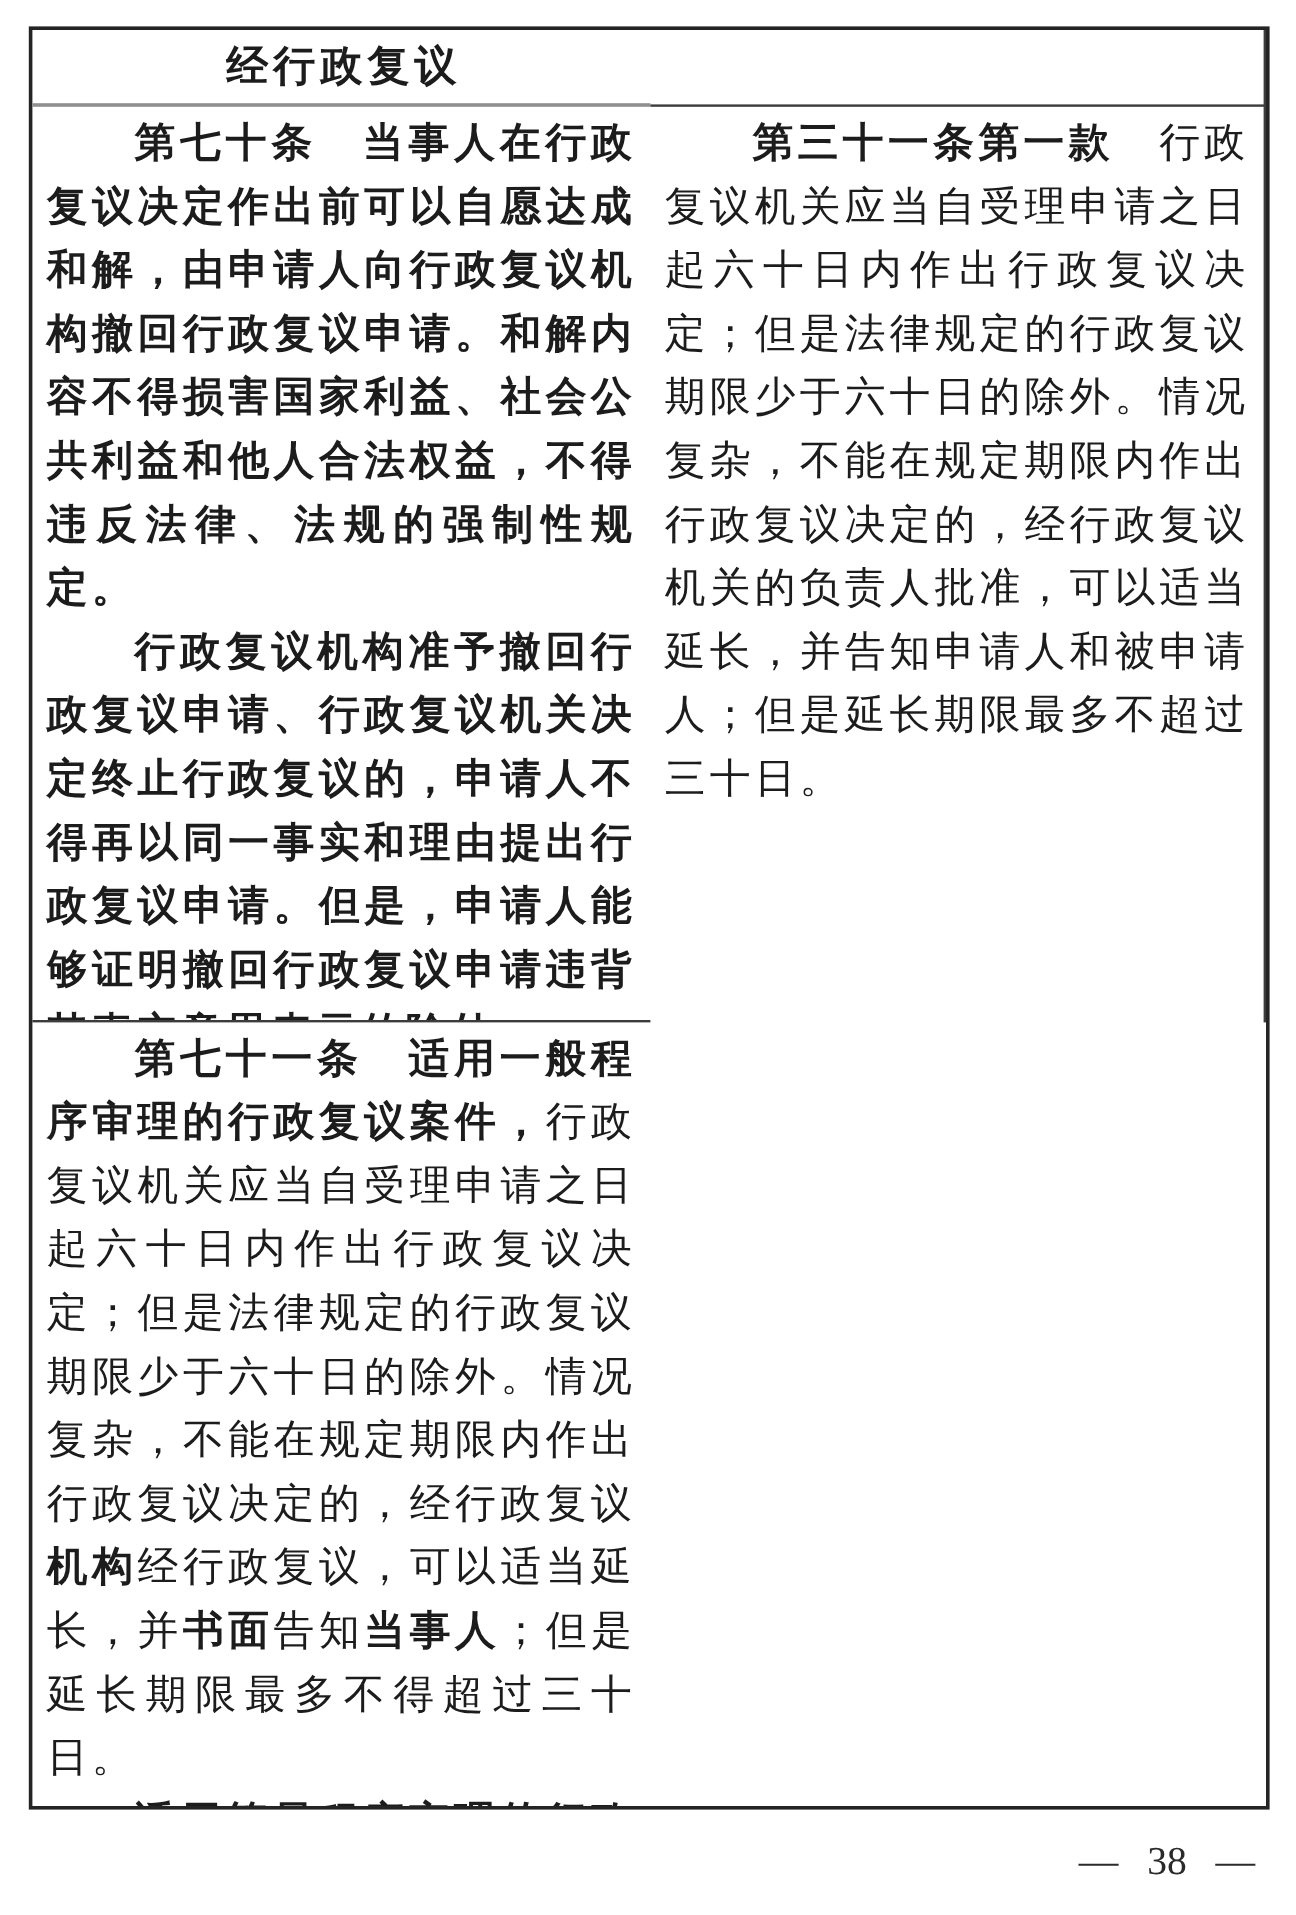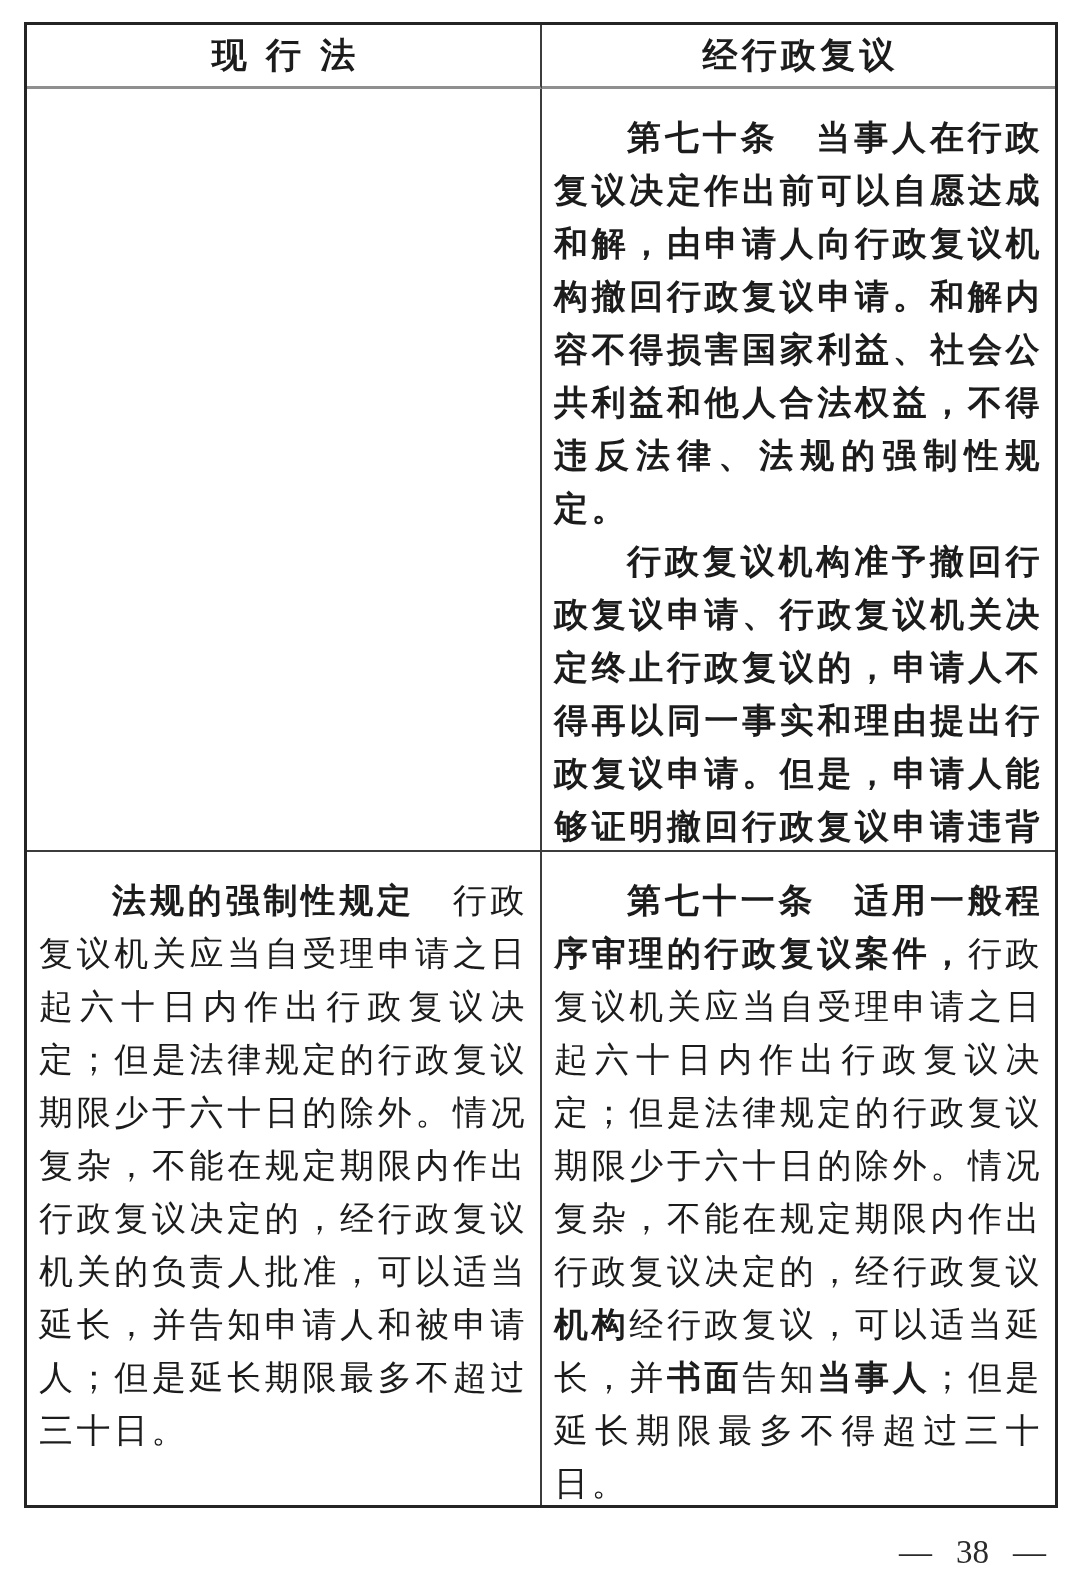--- a/index.html
+++ b/index.html
@@ -39,21 +39,21 @@
     font-weight: 700;
     font-size: 35px;
     border-bottom: 3px solid #8f8f8f;
     overflow: hidden;
   }
   .hcell.left-col { border-right: 2px solid #3c3c3c; }
   .hcell .sp-wide { letter-spacing: 0.55em; margin-right: -0.55em; }
   .hcell .sp-narrow { letter-spacing: 0.12em; margin-right: -0.12em; }
   .bcell {
     box-sizing: border-box;
-    padding: 22px 12px 0 12px;
+    padding: 4px 12px 0 12px;
     overflow: hidden;
   }
   .bcell.left-col { border-right: 2px solid #3c3c3c; }
   .bcell.row-1 { border-bottom: 2px solid #3c3c3c; }
   .para {
     margin: 0;
     font-size: 34px;
     line-height: 53px;
     text-indent: 2.15em;
     text-align: justify;
@@ -80,37 +80,34 @@
   }
   .footer .dash { letter-spacing: 0; }
 </style>
 </head>
 <body>
 
 <div class="page">
 
   <div class="cmp-table">
 
-    <div class="hcell left-col">
-      <span class="sp-wide">现行法</span>
-    </div>
 
     <div class="hcell">
       <span class="sp-narrow">经行政复议</span>
     </div>
 
     <div class="bcell left-col row-1"></div>
 
     <div class="bcell row-1">
         <p class="para"><span class="seg b">第七十条　当事人在行政复议决定作出前可以自愿达成和解，由申请人向行政复议机构撤回行政复议申请。和解内容不得损害国家利益、社会公共利益和他人合法权益，不得违反法律、法规的强制性规定。</span></p>
         <p class="para"><span class="seg b">行政复议机构准予撤回行政复议申请、行政复议机关决定终止行政复议的，申请人不得再以同一事实和理由提出行政复议申请。但是，申请人能够证明撤回行政复议申请违背其真实意思表示的除外。</span></p>
       </div>
 
     <div class="bcell left-col">
-        <p class="para"><span class="seg b">法规的强制性规定</span><span class="seg">　行政复议机关应当自受理申请之日起六十日内作出行政复议决定；但是法律规定的行政复议期限少于六十日的除外。情况复杂，不能在规定期限内作出行政复议决定的，经行政复议机关的负责人批准，可以适当延长，并告知申请人和被申请人；但是延长期限最多不超过三十日。</span></p>
+        <p class="para"><span class="seg b">第三十一条第一款</span><span class="seg">　行政复议机关应当自受理申请之日起六十日内作出行政复议决定；但是法律规定的行政复议期限少于六十日的除外。情况复杂，不能在规定期限内作出行政复议决定的，经行政复议机关的负责人批准，可以适当延长，并告知申请人和被申请人；但是延长期限最多不超过三十日。</span></p>
       </div>
 
     <div class="bcell">
         <p class="para"><span class="seg b">第七十一条　适用一般程序审理的行政复议案件，</span><span class="seg">行政复议机关应当自受理申请之日起六十日内作出行政复议决定；但是法律规定的行政复议期限少于六十日的除外。情况复杂，不能在规定期限内作出行政复议决定的，经行政复议</span><span class="seg b">机构</span><span class="seg">经行政复议，可以适当延长，并</span><span class="seg b">书面</span><span class="seg">告知</span><span class="seg b">当事人</span><span class="seg">；但是延长期限最多不得超过三十日。</span></p>
         <p class="para"><span class="seg b">适用简易程序审理的行政复</span></p>
       </div>
 
   </div>
 
   <div class="footer">

